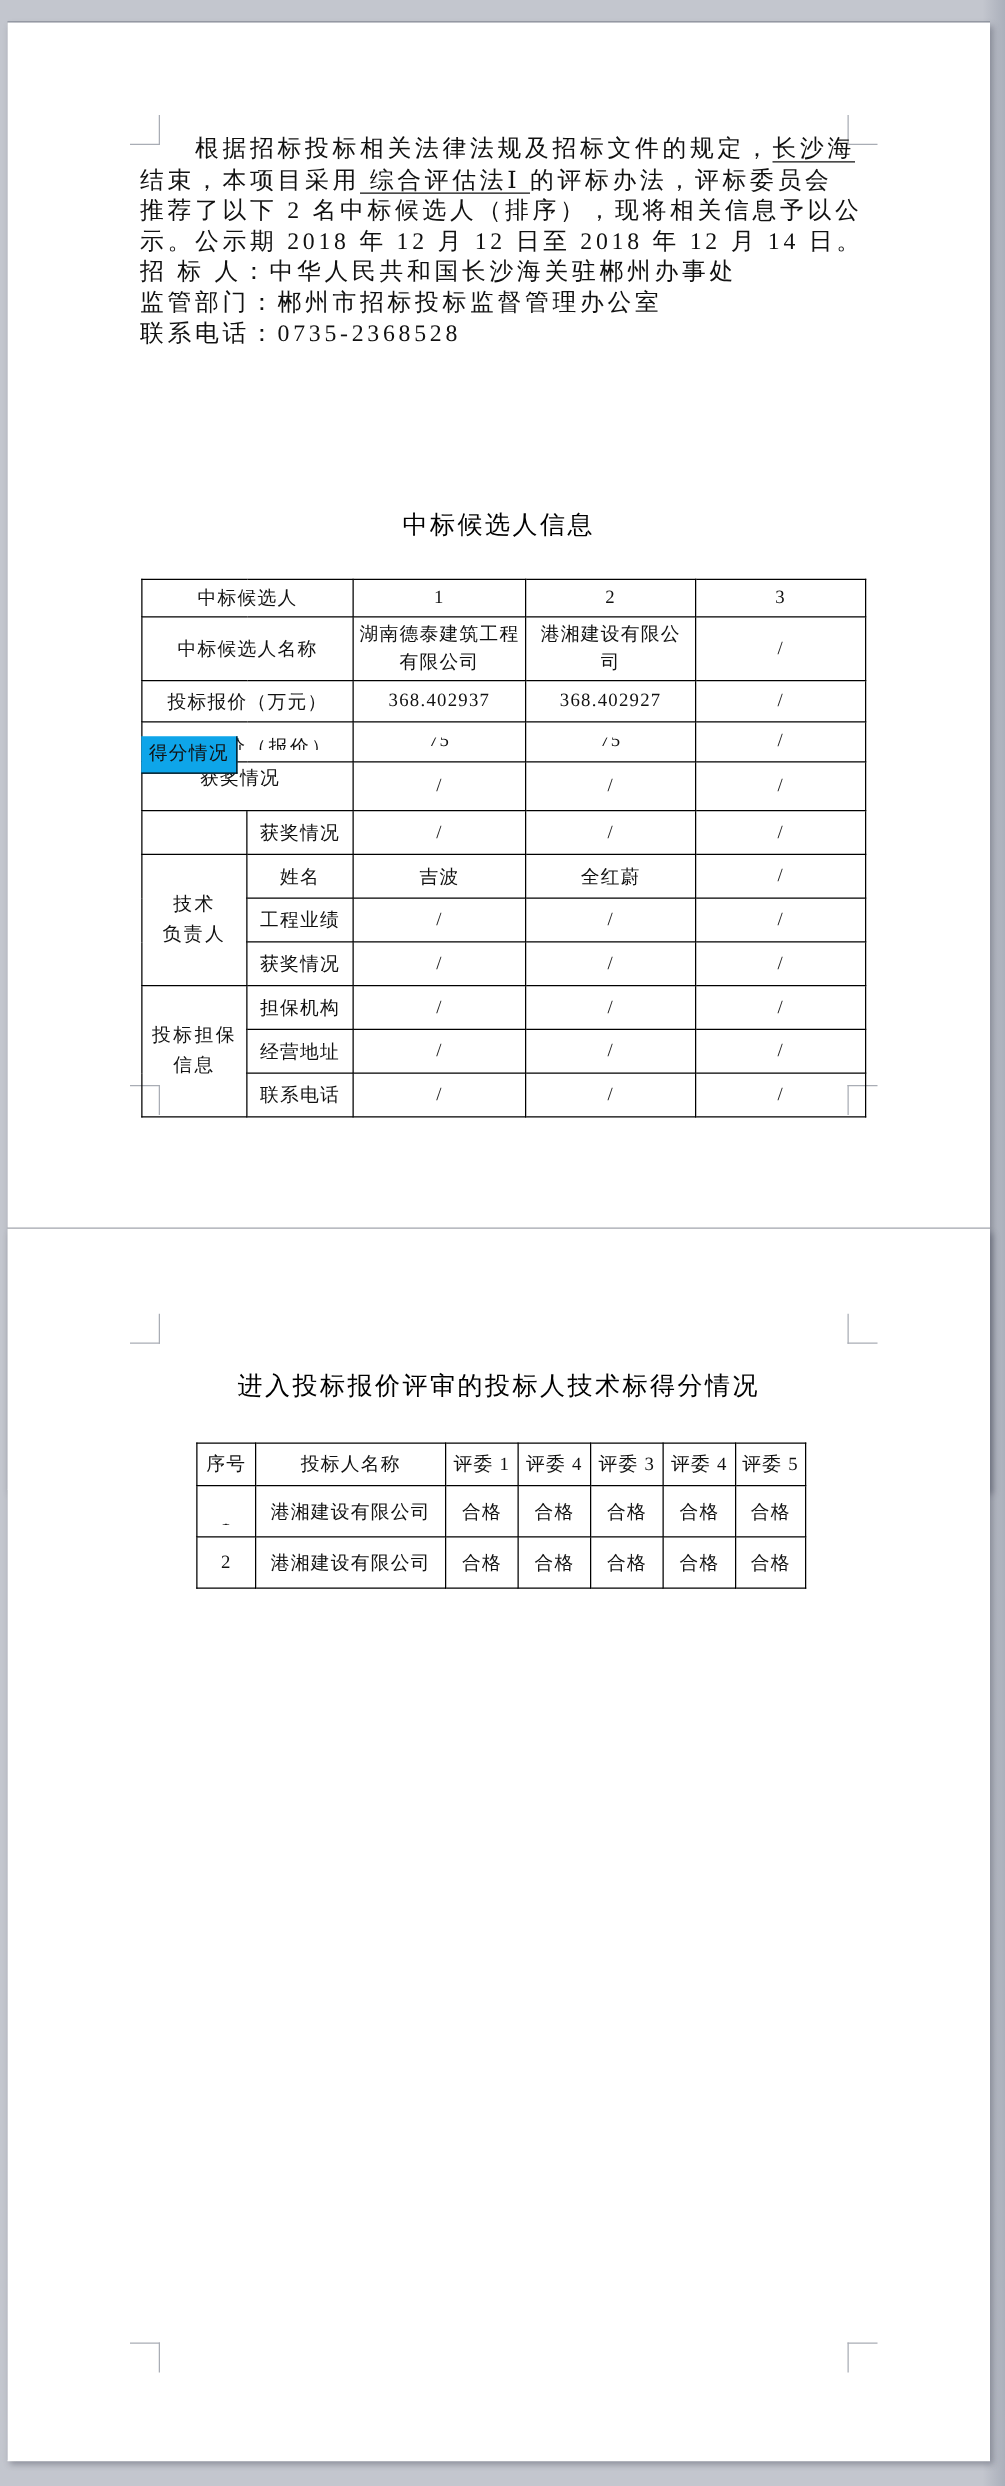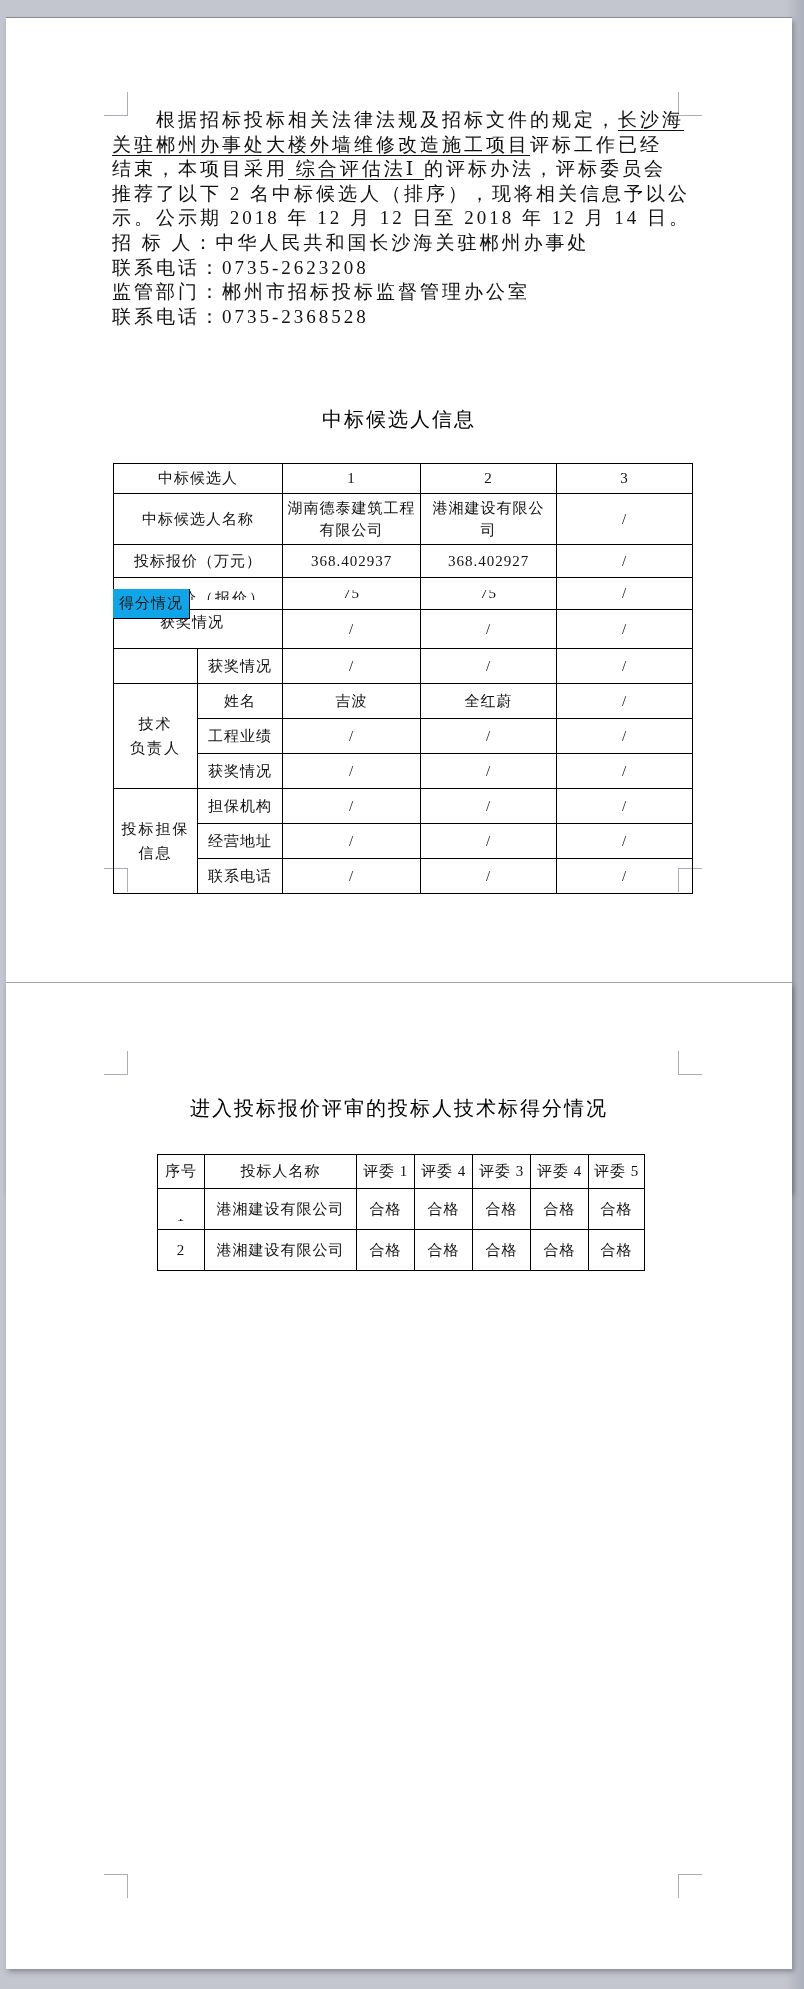--- a/index.html
+++ b/index.html
@@ -82,26 +82,24 @@
 <body>
 
 <div class="page page1">
   <div class="mk tl"></div>
   <div class="mk tr"></div>
   <div class="mk bl"></div>
   <div class="mk br"></div>
 
   <div class="para" id="para">
       <div class="pline ind"><span>根据招标投标相关法律法规及招标文件的规定，</span><span class="ul">长沙海</span></div>
-      <div class="pline"><span class="ul">关驻郴州办事处大楼外墙维修改造施工项目</span><span>评标工作已经</span></div>
       <div class="pline"><span>结束，本项目采用</span><span class="ul"> 综合评估法Ⅰ </span><span>的评标办法，评标委员会</span></div>
       <div class="pline"><span>推荐了以下 2 名中标候选人（排序），现将相关信息予以公</span></div>
       <div class="pline"><span>示。公示期 2018 年 12 月 12 日至 2018 年 12 月 14 日。</span></div>
       <div class="pline"><span>招 标 人：中华人民共和国长沙海关驻郴州办事处</span></div>
-      <div class="pline"><span>联系电话：0735-2623208</span></div>
       <div class="pline"><span>监管部门：郴州市招标投标监督管理办公室</span></div>
       <div class="pline"><span>联系电话：0735-2368528</span></div>
     </div>
 
   <div class="doc-title t1pos">中标候选人信息</div>
 
   <table class="tbl1">
     <colgroup>
         <col style="width:84px">
         <col style="width:85px">

